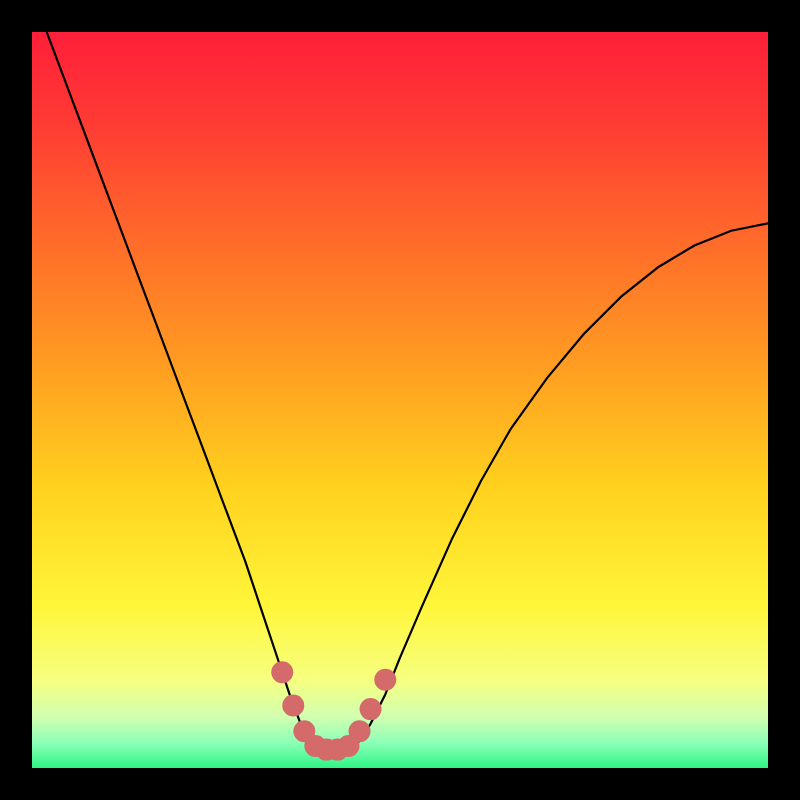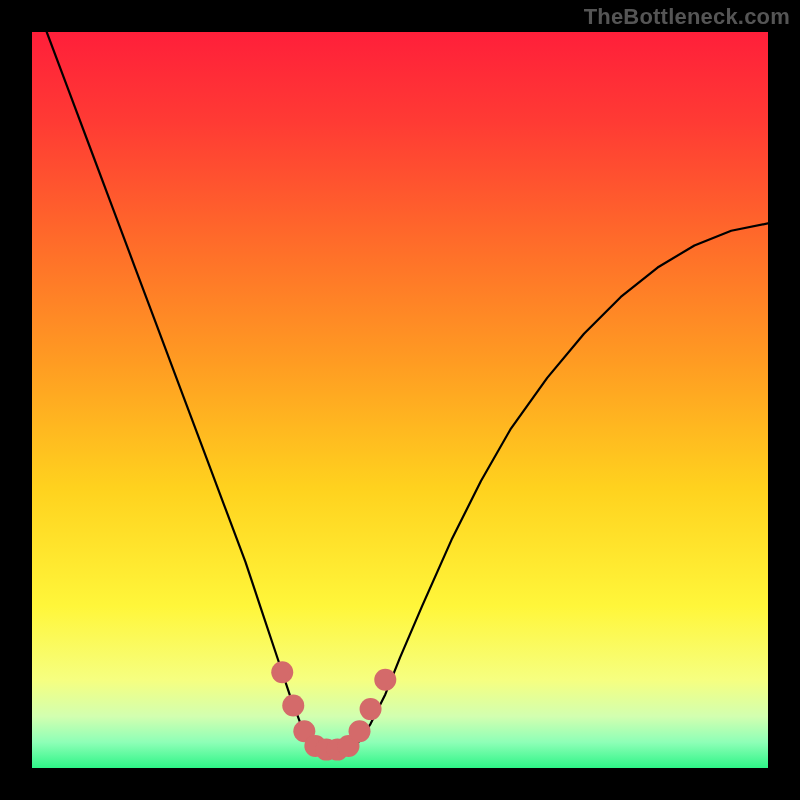--- a/index.html
+++ b/index.html
@@ -25,21 +25,20 @@
     left: 32px;
     top: 32px;
     width: 736px;
     height: 736px;
   }
   .plot svg { display: block; }
 </style>
 </head>
 <body>
 <div class="frame">
-  <div class="watermark">TheBottleneck.com</div>
   <div class="plot">
     <svg id="chart-svg" width="736" height="736" viewBox="0 0 736 736" preserveAspectRatio="none">
         <defs>
           <linearGradient id="bg-grad" x1="0" y1="0" x2="0" y2="1">
             <stop offset="0%" stop-color="#ff1f3a"></stop>
             <stop offset="12%" stop-color="#ff3a34"></stop>
             <stop offset="28.000000000000004%" stop-color="#ff6a2a"></stop>
             <stop offset="45%" stop-color="#ff9c22"></stop>
             <stop offset="62%" stop-color="#ffd21e"></stop>
             <stop offset="78%" stop-color="#fff63a"></stop>

